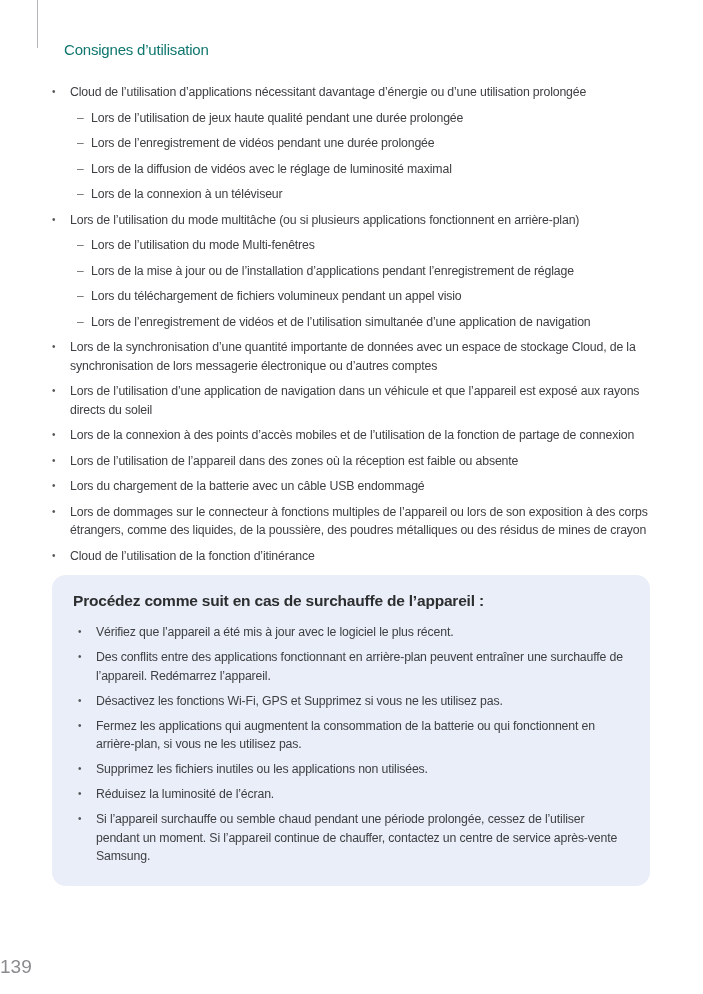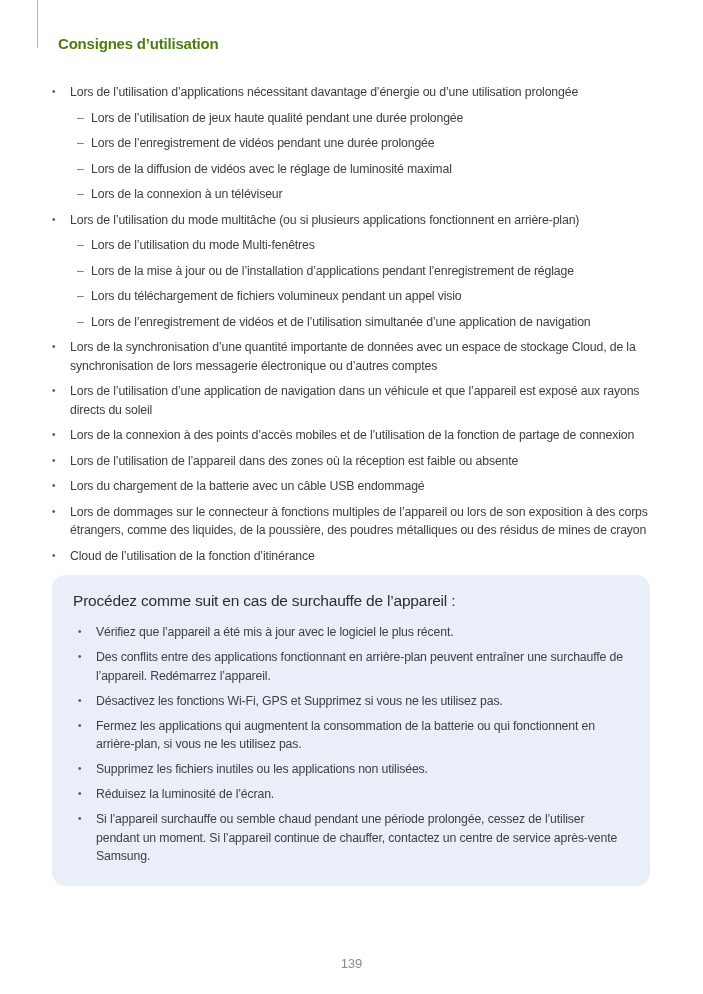--- a/index.html
+++ b/index.html
@@ -12,23 +12,23 @@
     overflow: hidden;
   }
   
   .header-rule {
     position: absolute; left: 37px; top: 0;
     width: 1px; height: 48px;
     background: #b3b5b8;
   }
   .page-title {
     position: absolute; left: 48px; top: 25px;
-    margin: 10px;
-    font-size: 15px; font-weight: bold;
-    color: #4d7c0f;
+    margin: 16px;
+    font-size: 15px; font-weight: normal;
+    color: #0f766e;
     letter-spacing: -0.2px;
   }
   
   .content {
     position: absolute; left: 52px; top: 83px;
     width: 598px;
   }
   ul.plain { list-style: none; margin: 0; padding: 0; }
   .item {
     display: flex;
@@ -50,46 +50,46 @@
   
   .callout {
     margin-top: 10px;
     background: #e9eef8;
     border-radius: 14px;
     padding: 17px 24px 14px 21px;
   }
   .callout-title {
     margin: 0 0 13px 0;
     font-size: 15.5px;
-    font-weight: normal;
+    font-weight: bold;
     color: #2d2e30;
     letter-spacing: -0.2px;
   }
   .callout .usage-list { margin-left: 5px; }
   .callout .item { margin-bottom: 6.5px; }
   
   .footer {
     position: absolute; left: 0; top: 956px;
     width: 100%;
-    text-align: center;
-    font-size: 13px;
+    text-align: left;
+    font-size: 19px;
     color: #8a8b8e;
   }
 </style>
 </head>
 <body>
 
 <div class="header-rule"></div>
 <h1 class="page-title">Consignes d’utilisation</h1>
 
 <main class="content">
   <ul class="plain usage-list">
     <li class="item l1">
         <span class="mk">•</span>
-        <span class="tx">Lors de l’utilisation d’applications nécessitant davantage d’énergie ou d’une utilisation prolongée</span>
+        <span class="tx">Cloud de l’utilisation d’applications nécessitant davantage d’énergie ou d’une utilisation prolongée</span>
       </li>
     <li class="item l2">
         <span class="mk">–</span>
         <span class="tx">Lors de l’utilisation de jeux haute qualité pendant une durée prolongée</span>
       </li>
     <li class="item l2">
         <span class="mk">–</span>
         <span class="tx">Lors de l’enregistrement de vidéos pendant une durée prolongée</span>
       </li>
     <li class="item l2">

